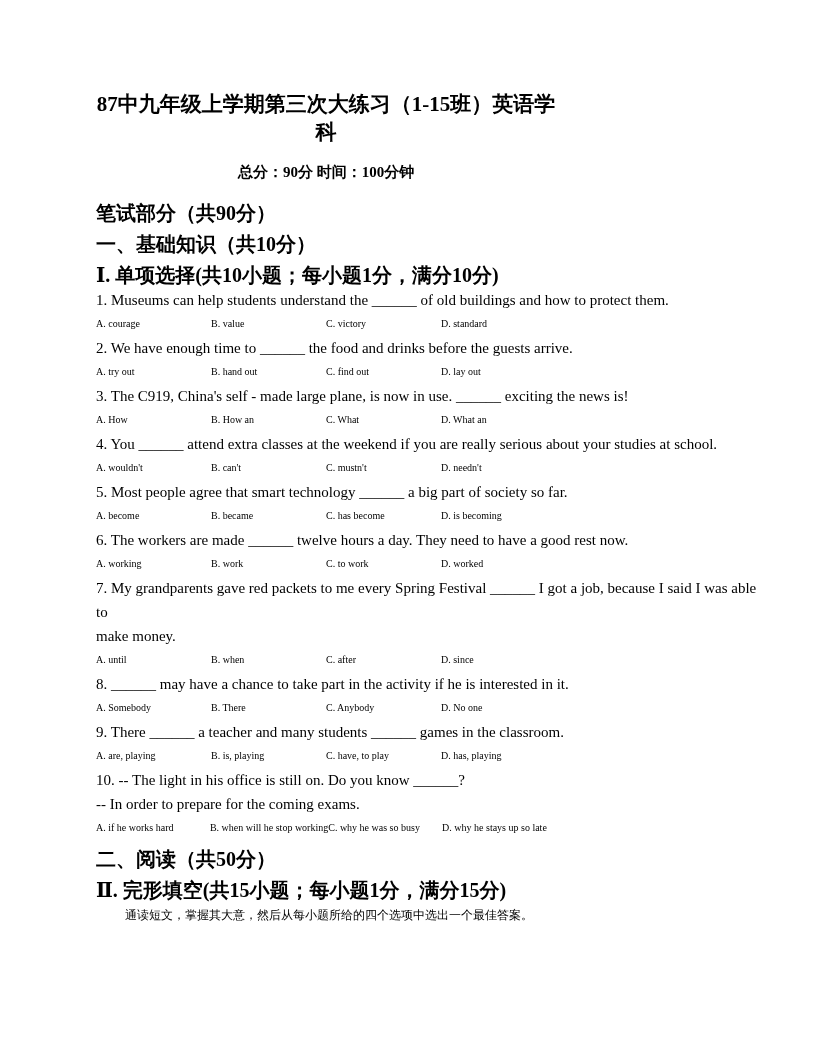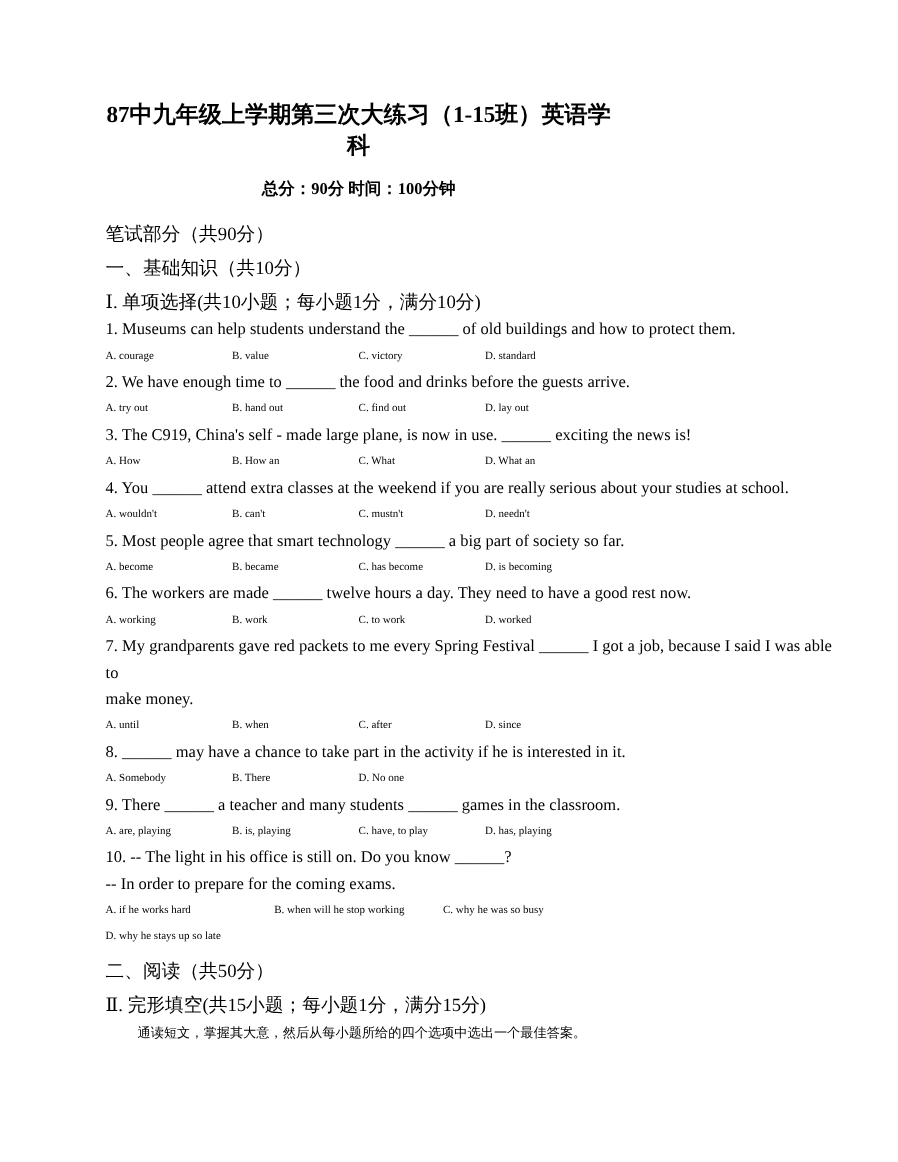--- a/index.html
+++ b/index.html
@@ -29,40 +29,40 @@
     margin: 0 0 13px 0;
   }
   .subtitle {
     text-align: center;
     font-size: 15px;
     font-weight: bold;
     line-height: 26px;
     margin: 0 0 16px 0;
   }
   .heading {
-    font-weight: normal;
-    font-size: 17px;
+    font-weight: bold;
+    font-size: 20px;
     line-height: 24px;
     margin: 7px 0 1px 0;
   }
   .qline {
     margin: 0;
     font-size: 15px;
     line-height: 24px;
     white-space: nowrap;
   }
   .question { margin: 0; }
   .opts {
     display: grid;
     grid-template-columns: repeat(4, 1fr);
     font-size: 10px;
     line-height: 24px;
   }
   .opts.two {
-    grid-template-columns: 1fr 1fr 1fr;
+    grid-template-columns: 1fr 1fr 1fr 1fr;
   }
   .opt { white-space: nowrap; }
   .instruction {
     margin: 0;
     font-size: 12px;
     line-height: 24px;
     text-indent: 29px;
   }
 </style>
 </head>
@@ -147,20 +147,21 @@
       <span class="opt">C. after</span>
       <span class="opt">D. since</span>
     </div>
   </div>
 
   <div class="question">
     <p class="qline">8. ______ may have a chance to take part in the activity if he is interested in it.</p>
     <div class="opts">
       <span class="opt">A. Somebody</span>
       <span class="opt">B. There</span>
+      <span class="opt">C. Anybody</span>
       <span class="opt">D. No one</span>
     </div>
   </div>
 
   <div class="question">
     <p class="qline">9. There ______ a teacher and many students ______ games in the classroom.</p>
     <div class="opts">
       <span class="opt">A. are, playing</span>
       <span class="opt">B. is, playing</span>
       <span class="opt">C. have, to play</span>

